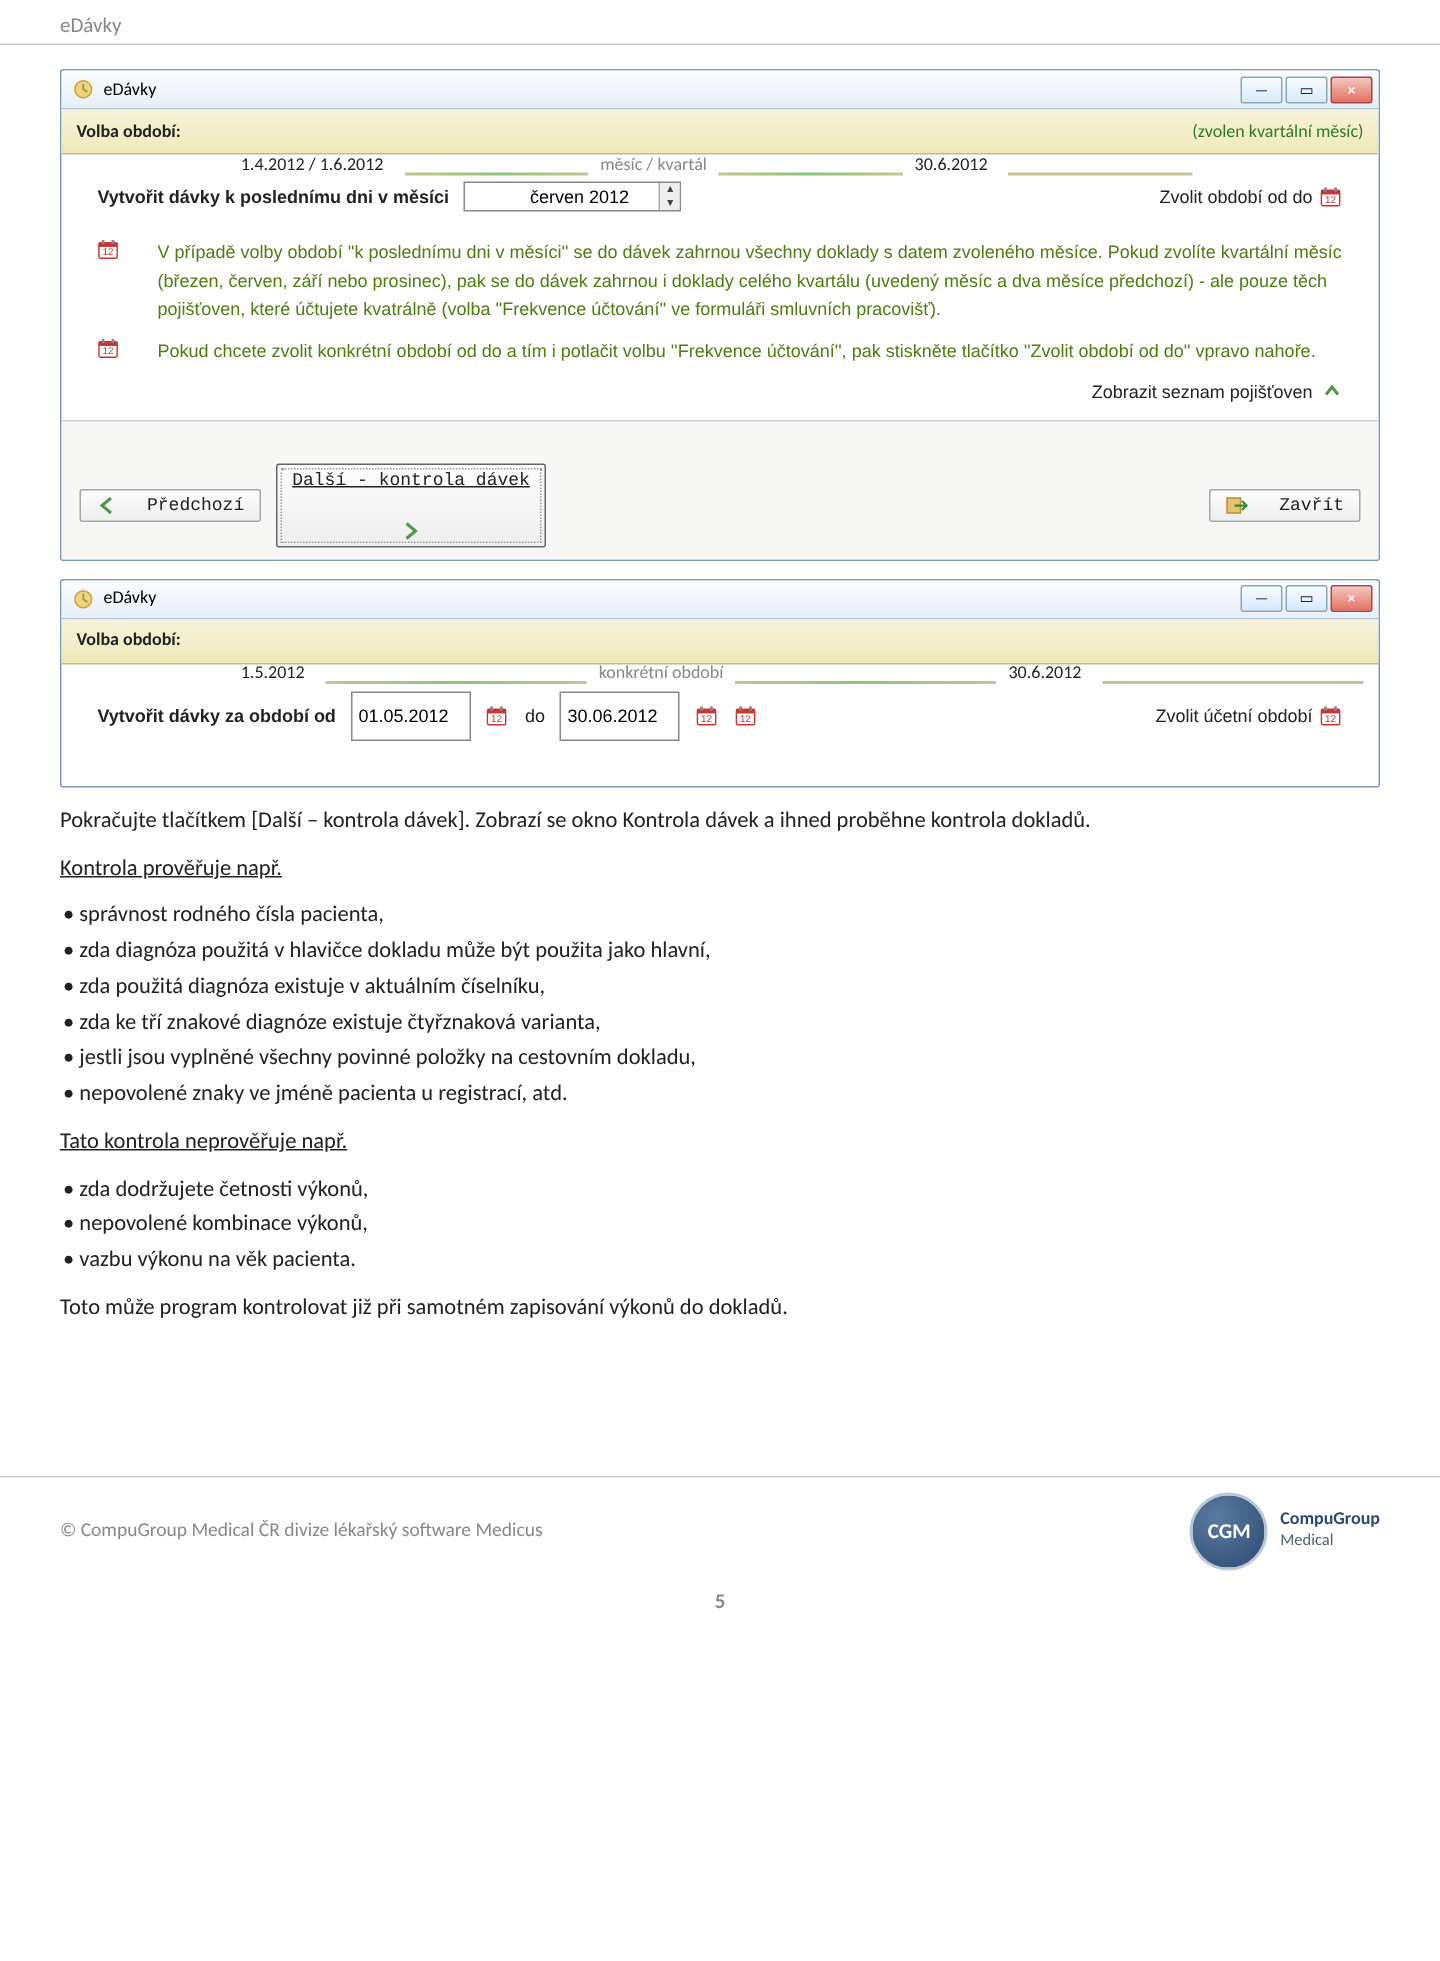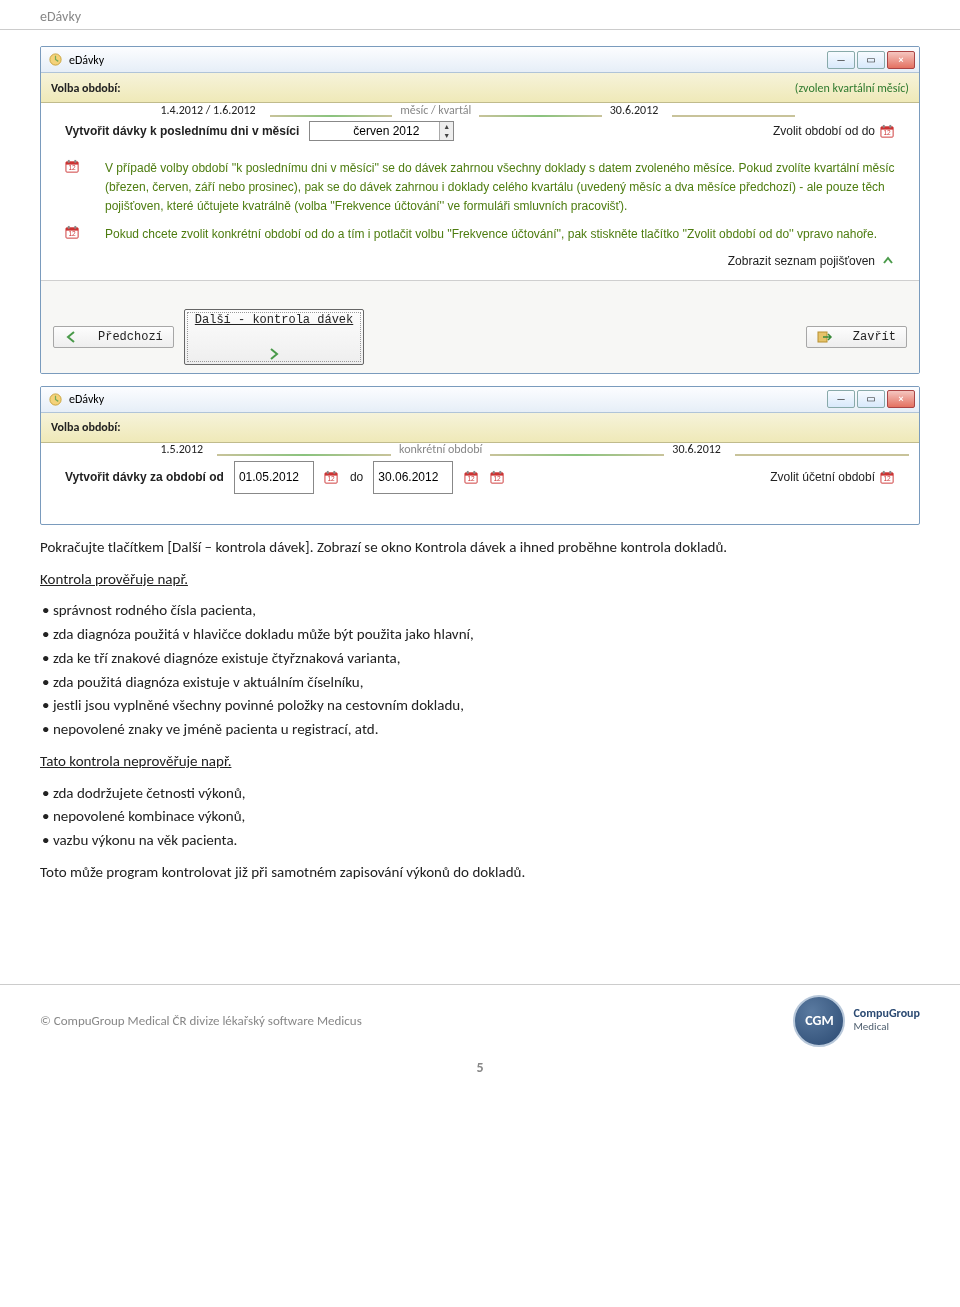--- a/index.html
+++ b/index.html
@@ -333,22 +333,22 @@
     </div>
   </div>
 
   <div class="doc-text">
     <p>Pokračujte tlačítkem [Další – kontrola dávek]. Zobrazí se okno Kontrola dávek a ihned proběhne kontrola dokladů.</p>
 
     <p class="u">Kontrola prověřuje např.</p>
     <ul class="bul" id="list1">
         <li>správnost rodného čísla pacienta,</li>
         <li>zda diagnóza použitá v hlavičce dokladu může být použita jako hlavní,</li>
+        <li>zda použitá diagnóza existuje v aktuálním číselníku,</li>
         <li>zda ke tří znakové diagnóze existuje čtyřznaková varianta,</li>
-        <li>zda použitá diagnóza existuje v aktuálním číselníku,</li>
         <li>jestli jsou vyplněné všechny povinné položky na cestovním dokladu,</li>
         <li>nepovolené znaky ve jméně pacienta u registrací, atd.</li>
       </ul>
 
     <p class="u">Tato kontrola neprověřuje např.</p>
     <ul class="bul" id="list2">
         <li>zda dodržujete četnosti výkonů,</li>
         <li>nepovolené kombinace výkonů,</li>
         <li>vazbu výkonu na věk pacienta.</li>
       </ul>

